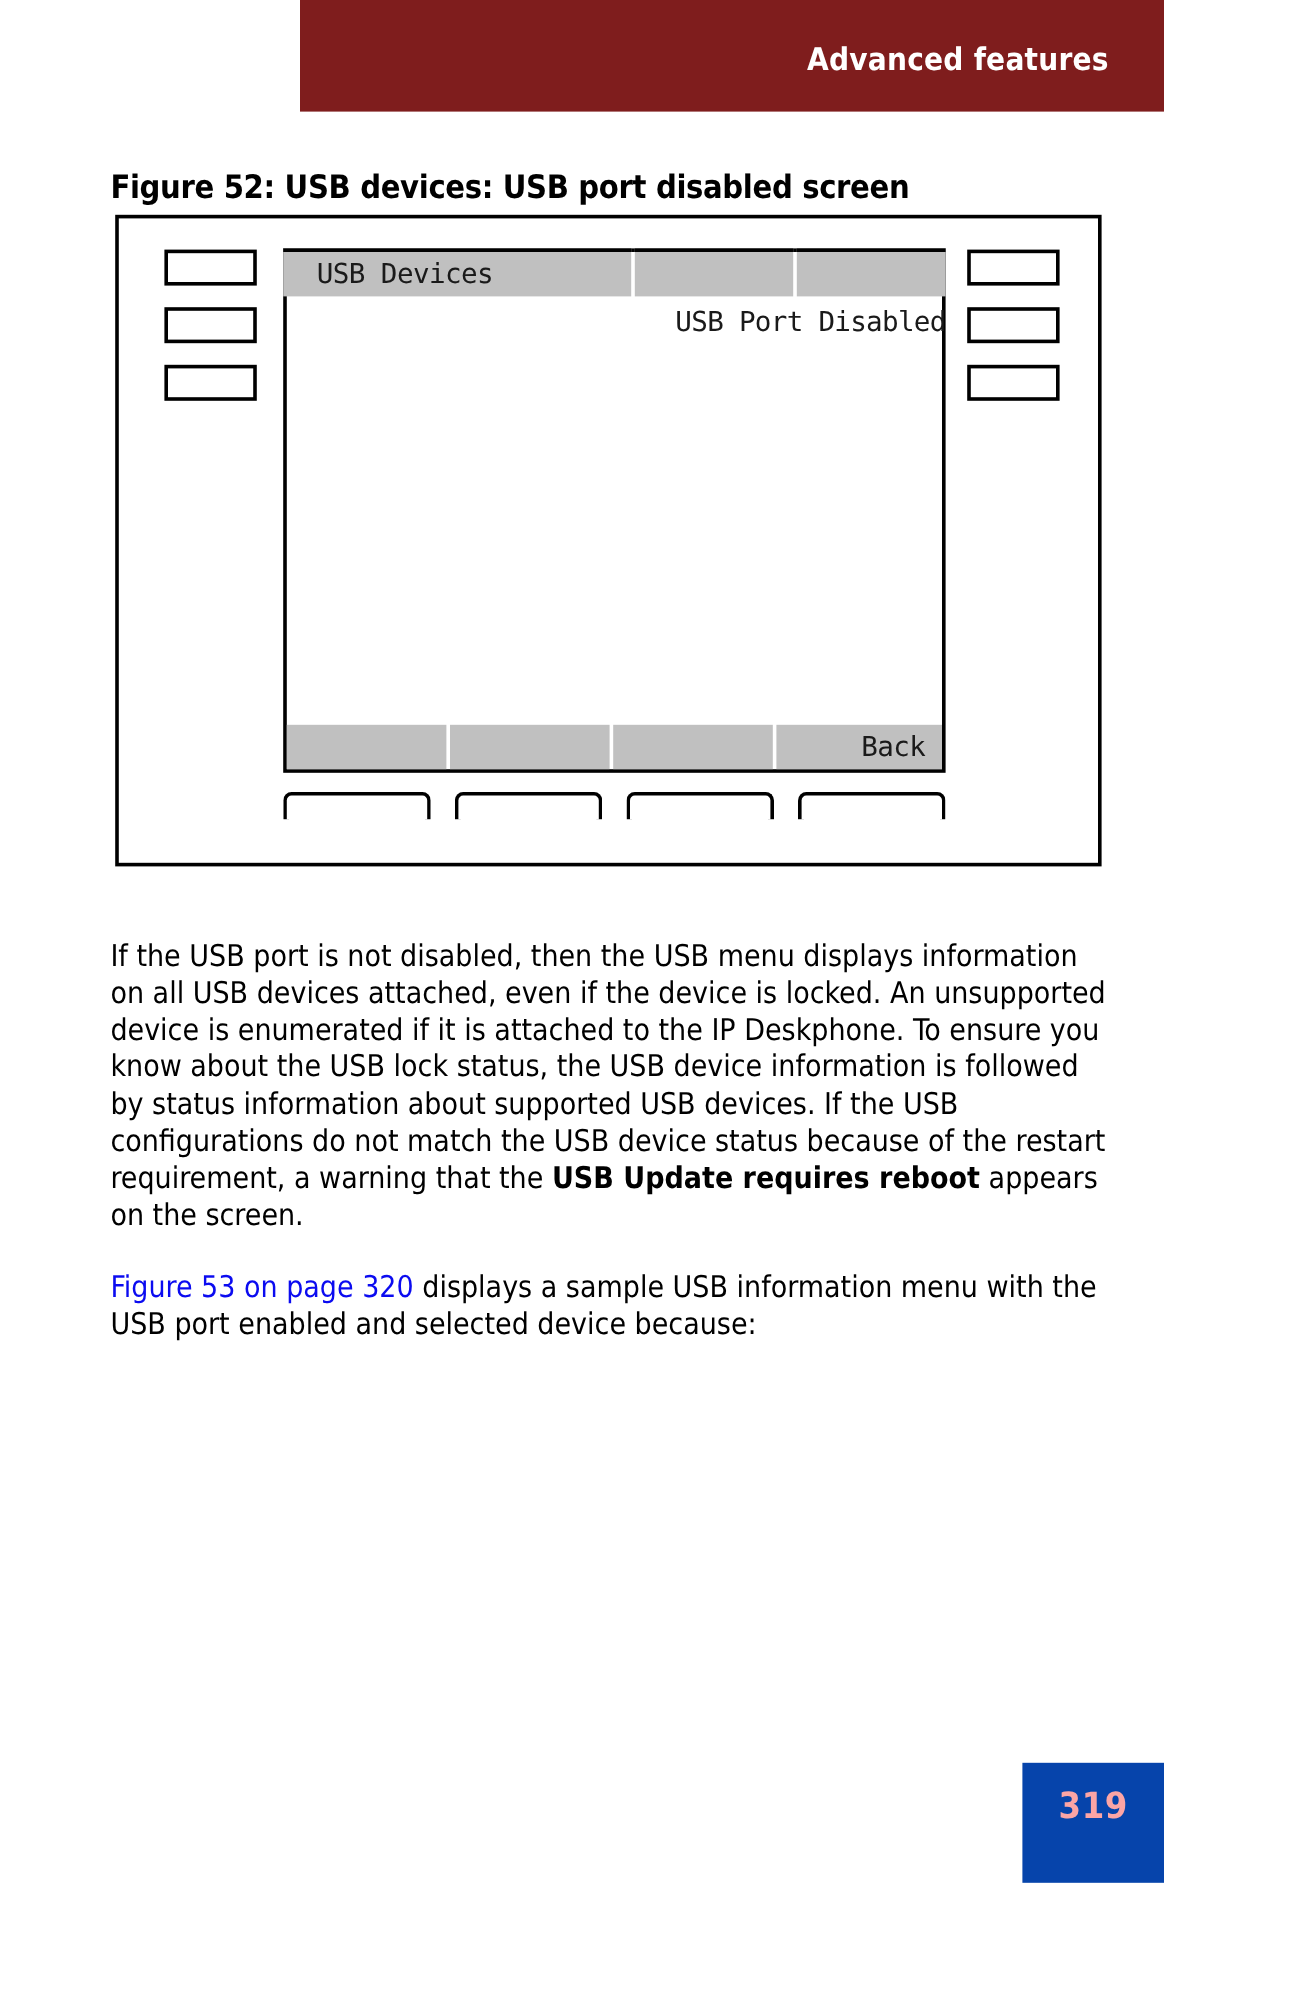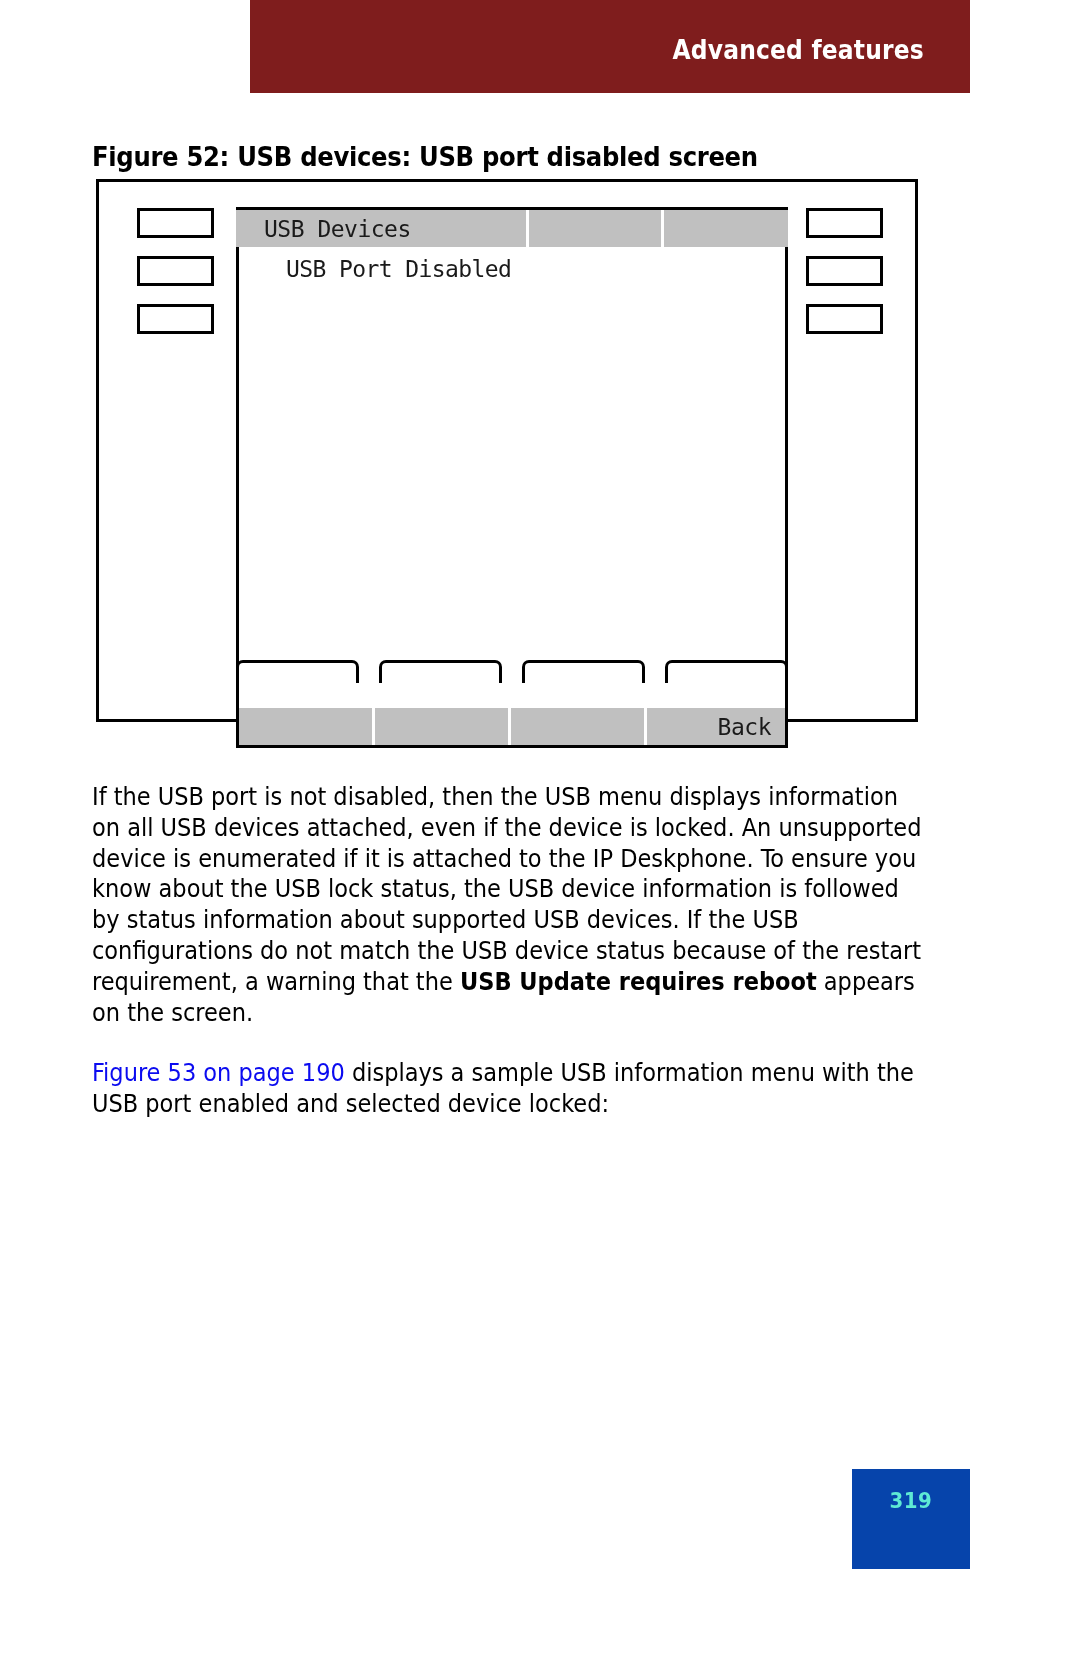--- a/index.html
+++ b/index.html
@@ -79,23 +79,24 @@
   .side-key.row1 { top: 26px; }
   .side-key.row2 { top: 74px; }
   .side-key.row3 { top: 122px; }
 
   
   .lcd {
     position: absolute;
     left: 137px;
     top: 25px;
     width: 552px;
-    height: 541px;
-    background: #ffffff;
-    box-sizing: border-box;
+    height: 437px;
+    background: #ffffff;
+    box-sizing: border-box;
+    text-align: right;
   }
   .lcd-inner-border {
     position: absolute;
     left: 0;
     top: 0;
     width: 100%;
     height: 100%;
     border-left: 3px solid #000000;
     border-top: 3px solid #000000;
     border-bottom: 3px solid #000000;
@@ -232,22 +233,22 @@
     width: 118px;
     height: 100px;
     background: #0644ab;
     display: flex;
     align-items: flex-start;
     justify-content: center;
     padding-top: 19px;
     box-sizing: border-box;
   }
   .page-number {
-    color: #5eead4;
-    font-size: 22px;
+    color: #fca5a5;
+    font-size: 30px;
     font-weight: bold;
     font-family: "DejaVu Sans", sans-serif;
     font-stretch: condensed;
     letter-spacing: 0.5px;
   }
 </style>
 </head>
 <body>
 
 <div class="header-bar">
@@ -304,17 +305,17 @@
   <div class="bottom-key-row">
     <div class="bottom-key"></div>
     <div class="bottom-key"></div>
     <div class="bottom-key"></div>
     <div class="bottom-key"></div>
   </div>
 </div>
 
 <p class="body-text para-1"><span>If the USB port is not disabled, then the USB menu displays information on all USB devices attached, even if the device is locked. An unsupported device is enumerated if it is attached to the IP Deskphone. To ensure you know about the USB lock status, the USB device information is followed by status information about supported USB devices. If the USB configurations do not match the USB device status because of the restart requirement, a warning that the </span><b>USB Update requires reboot</b><span> appears on the screen.</span></p>
 
-<p class="body-text para-2"><span class="xref">Figure 53 on page 190</span><span> displays a sample USB information menu with the USB port enabled and selected device locked:</span></p>
+<p class="body-text para-2"><span class="xref">Figure 53 on page 320</span><span> displays a sample USB information menu with the USB port enabled and selected device because:</span></p>
 
 <div class="page-number-box">
   <span class="page-number">319</span>
 </div>
 
 </body></html>

